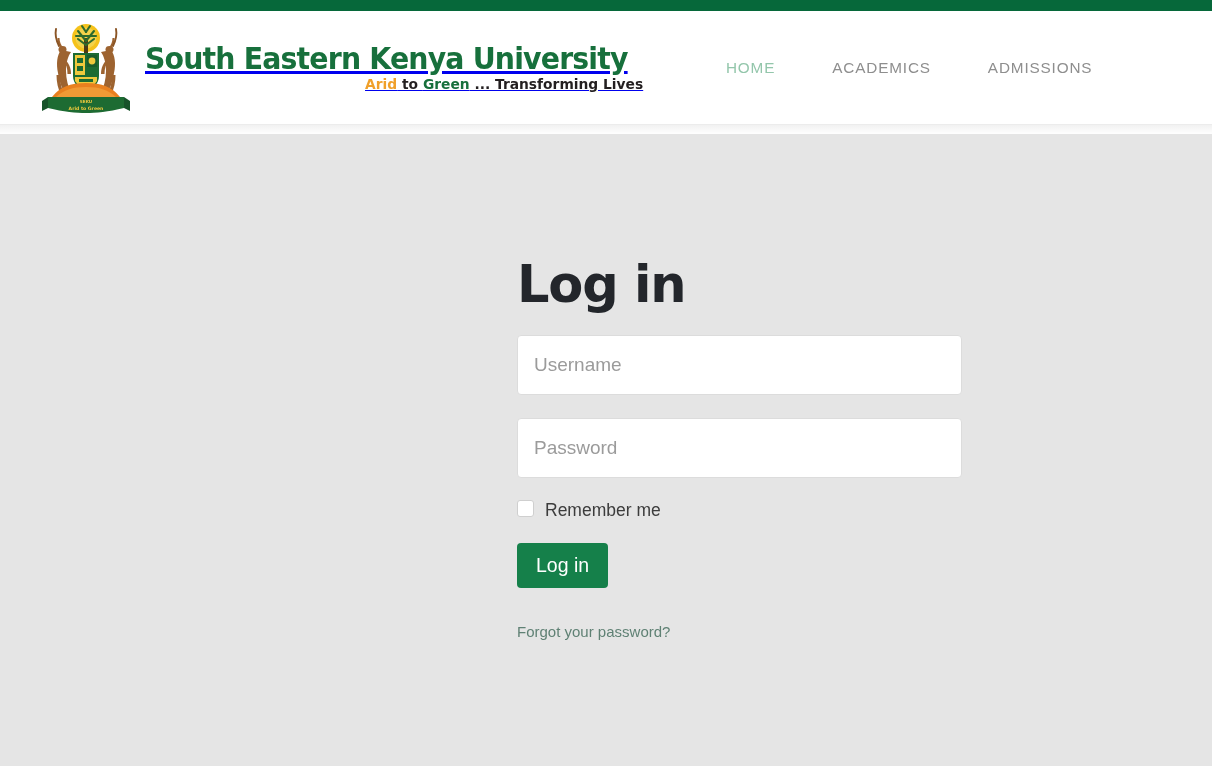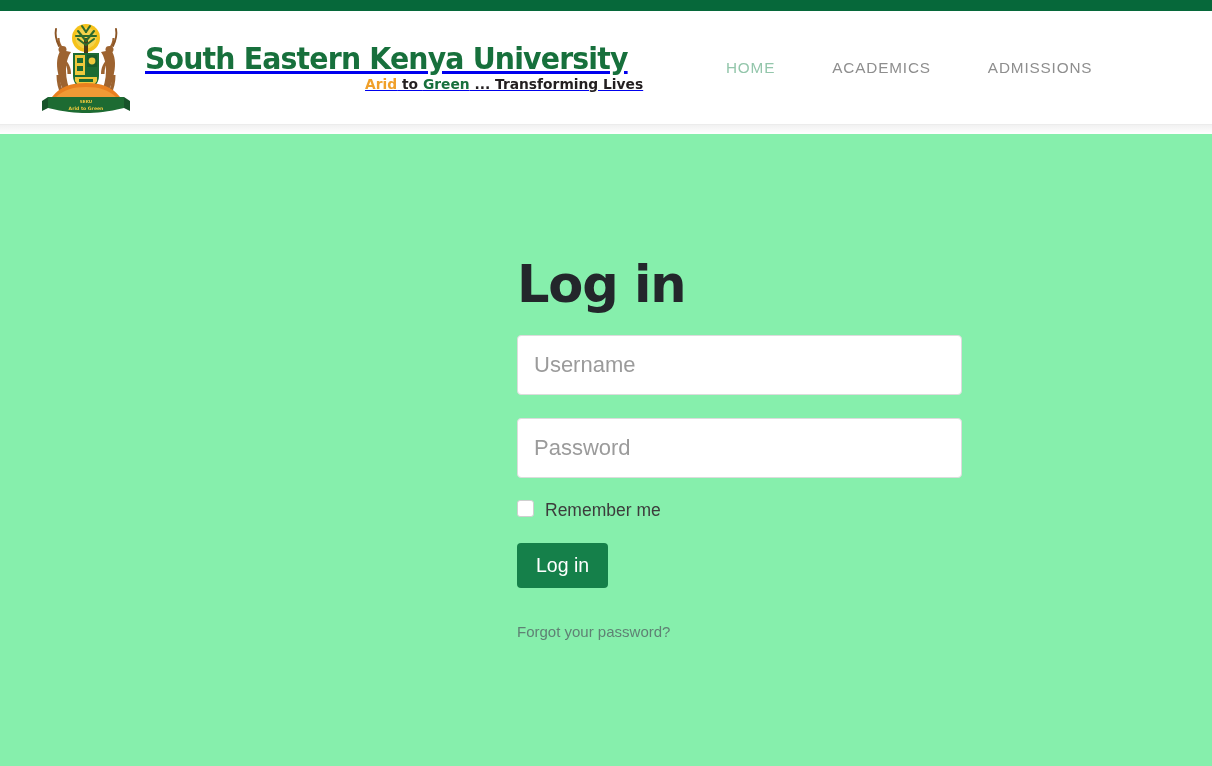--- a/index.html
+++ b/index.html
@@ -98,21 +98,21 @@
     font-weight: 400;
     cursor: pointer;
     display: inline-block;
   }
   .nav-item.active { color: #93c6ab; }
 
   
   .page-body {
     width: 100%;
     height: 632px;
-    background: #86efac;
+    background: #e5e5e5;
   }
   .login-wrap {
     width: 445px;
     margin: 0 0 0 517px;
     padding-top: 125px;
   }
   .login-title {
     font-family: "DejaVu Sans", sans-serif;
     font-size: 51px;
     font-weight: 700;
@@ -120,21 +120,21 @@
     margin: 0 0 25px 0;
     line-height: 1;
     letter-spacing: -1.2px;
   }
   .field {
     width: 445px;
     height: 60px;
     border: 1px solid #dcdcdc;
     border-radius: 4px;
     background: #ffffff;
-    font-size: 22px;
+    font-size: 19px;
     color: #3b3b3b;
     padding: 0 16px;
     outline: none;
     display: block;
     margin-bottom: 23px;
     font-family: "Liberation Sans", sans-serif;
   }
   .field::placeholder { color: #9b9b9b; opacity: 1; }
 
   .remember-row {

